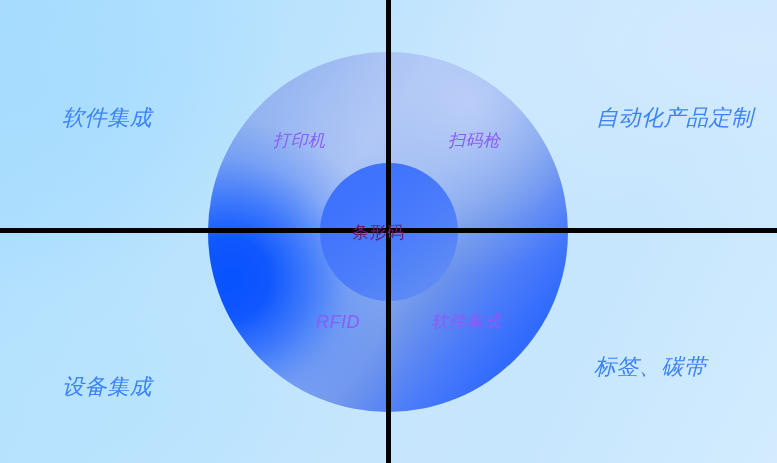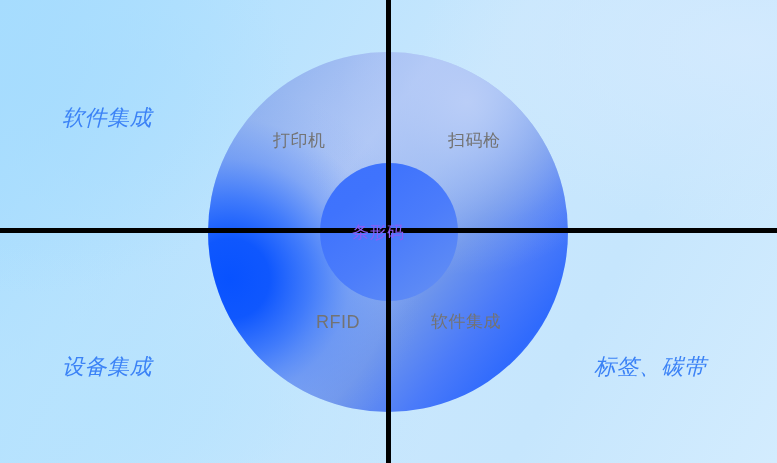--- a/index.html
+++ b/index.html
@@ -126,33 +126,34 @@
     line-height: 1;
   }
   .outer-label {
     font-size: 22px;
     color: #3b82f6;
     letter-spacing: 0.5px;
     font-style: italic;
   }
   .inner-label {
     font-size: 17px;
-    color: #737373;
+    color: #8b5cf6;
     letter-spacing: 0.5px;
+    font-style: italic;
   }
   .core-label {
     font-size: 17px;
-    color: #8b5cf6;
+    color: #701a75;
     letter-spacing: 0.5px;
   }
 
   
   #lbl-sw-outer { left: 62px;  top: 107px; }
   #lbl-ne-outer { left: 596px; top: 107px; }
-  #lbl-s-outer  { left: 62px;  top: 356px; }
+  #lbl-s-outer  { left: 62px;  top: 376px; }
   #lbl-se-outer { left: 594px; top: 356px; }
 
   
   #lbl-printer  { left: 273px; top: 132px; }
   #lbl-scanner  { left: 448px; top: 132px; }
   #lbl-rfid     { left: 276px; top: 313px; font-size: 18px; margin-left: 40px; }
   #lbl-rental   { left: 431px; top: 313px; }
 
   
   #lbl-core     { left: 352px; top: 224px; }
@@ -171,20 +172,21 @@
   <div class="outer-hot"></div>
   <div class="outer-cool"></div>
 
   <div class="inner-circle"></div>
 
   <div class="axis-v"></div>
   <div class="axis-h"></div>
 
   <div class="label outer-label" id="lbl-sw-outer">软件集成</div>
 
+  <div class="label outer-label" id="lbl-ne-outer">自动化产品定制</div>
 
   <div class="label outer-label" id="lbl-s-outer">设备集成</div>
 
   <div class="label outer-label" id="lbl-se-outer">标签、碳带</div>
 
   <div class="label inner-label" id="lbl-printer">打印机</div>
 
   <div class="label inner-label" id="lbl-scanner">扫码枪</div>
 
   <div class="label inner-label" id="lbl-rfid">RFID</div>

